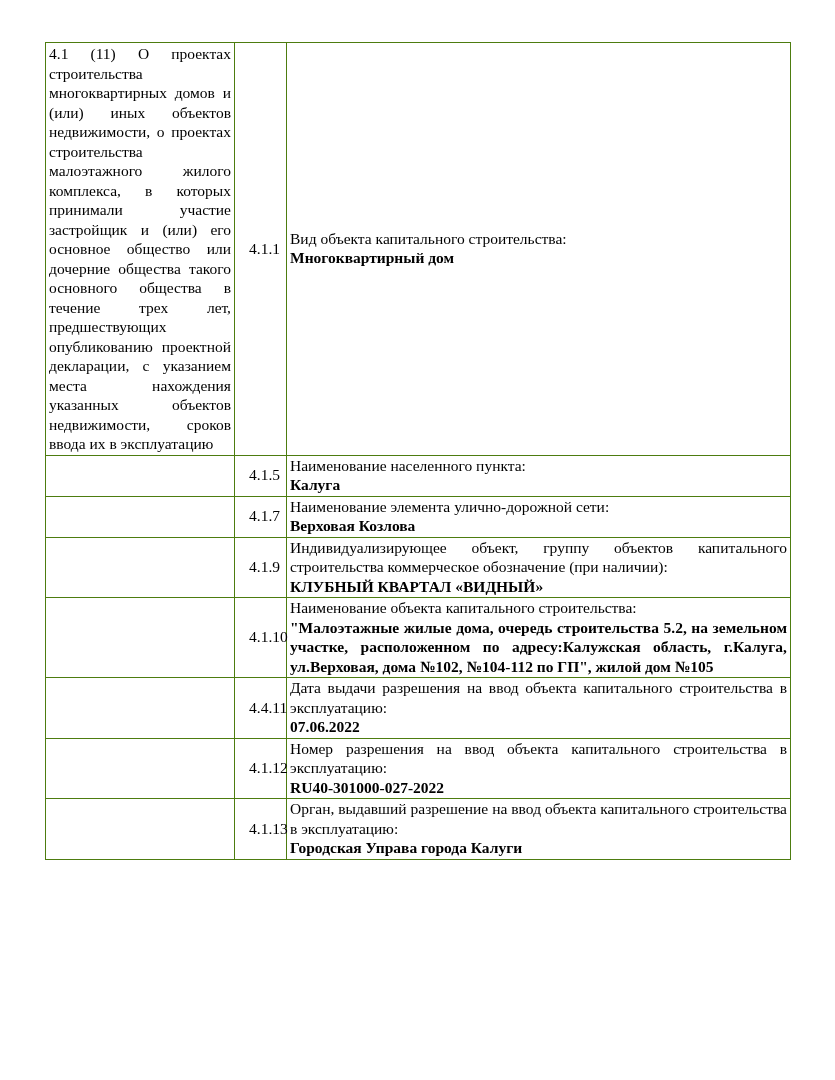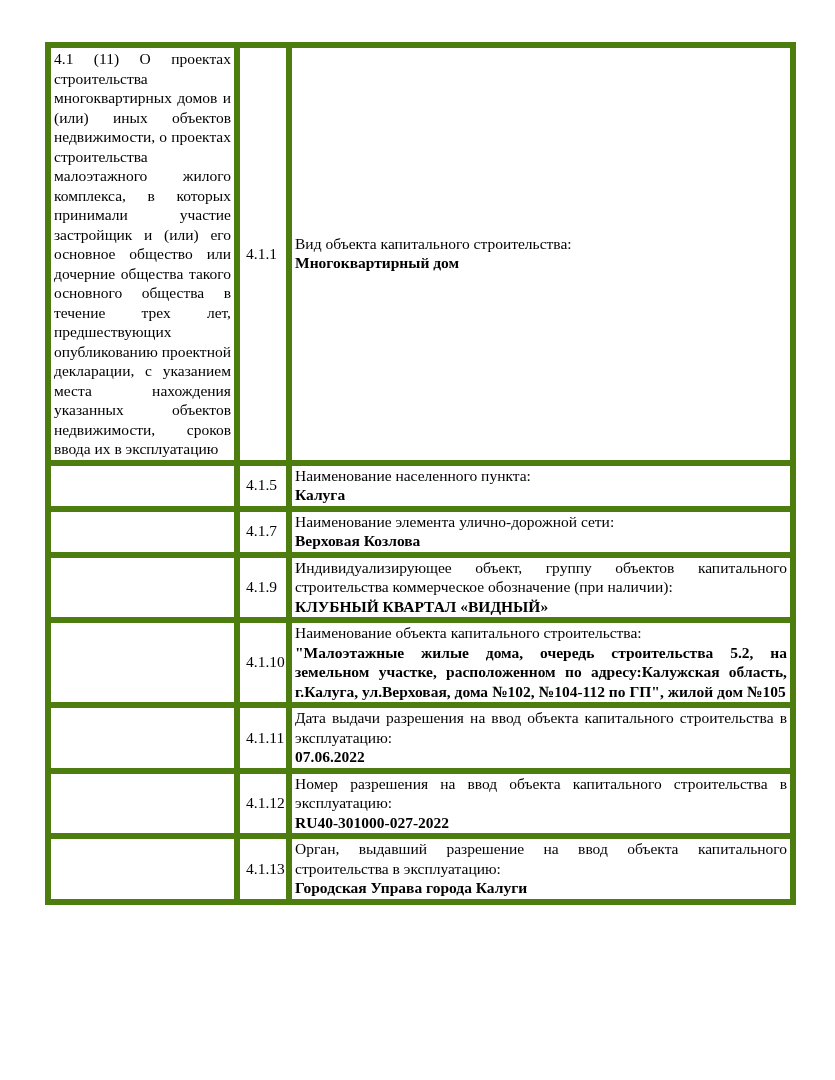--- a/index.html
+++ b/index.html
@@ -21,36 +21,36 @@
     left: 45px;
     top: 42px;
     width: 745px;
     border-collapse: collapse;
     table-layout: fixed;
   }
   col.c-desc { width: 189px; }
   col.c-num  { width: 52px; }
   col.c-val  { width: 504px; }
   td {
-    border: 6px solid #4d7c0f;
+    border: 1px solid #4d7c0f;
     font-size: 15.5px;
     line-height: 19.5px;
     padding: 0 3px 1px 3px;
     vertical-align: middle;
   }
   td.desc {
     vertical-align: top;
     text-align: justify;
     hyphens: auto;
     -webkit-hyphens: auto;
     padding-top: 1px;
   }
   td.num {
     vertical-align: middle;
-    padding-left: 6px;
+    padding-left: 14px;
   }
   td.val {
     vertical-align: middle;
     text-align: justify;
   }
   .field-value, .value-inline {
     font-weight: bold;
   }
 </style>
 </head>
@@ -110,21 +110,21 @@
         <td class="desc"></td>
         <td class="num">4.1.10</td>
         <td class="val">
           <div class="field-label">Наименование объекта капитального строительства:</div>
           <div class="field-value">"Малоэтажные жилые дома, очередь строительства 5.2, на земельном участке, расположенном по адресу:Калужская область, г.Калуга, ул.Верховая, дома №102, №104-112 по ГП", жилой дом №105</div>
         </td>
       </tr>
 
       <tr>
         <td class="desc"></td>
-        <td class="num">4.1.11</td>
+        <td class="num">4.4.11</td>
         <td class="val">
           <div class="field-label">Дата выдачи разрешения на ввод объекта капитального строительства в эксплуатацию:</div>
           <div class="field-value">07.06.2022</div>
         </td>
       </tr>
 
       <tr>
         <td class="desc"></td>
         <td class="num">4.1.12</td>
         <td class="val">

